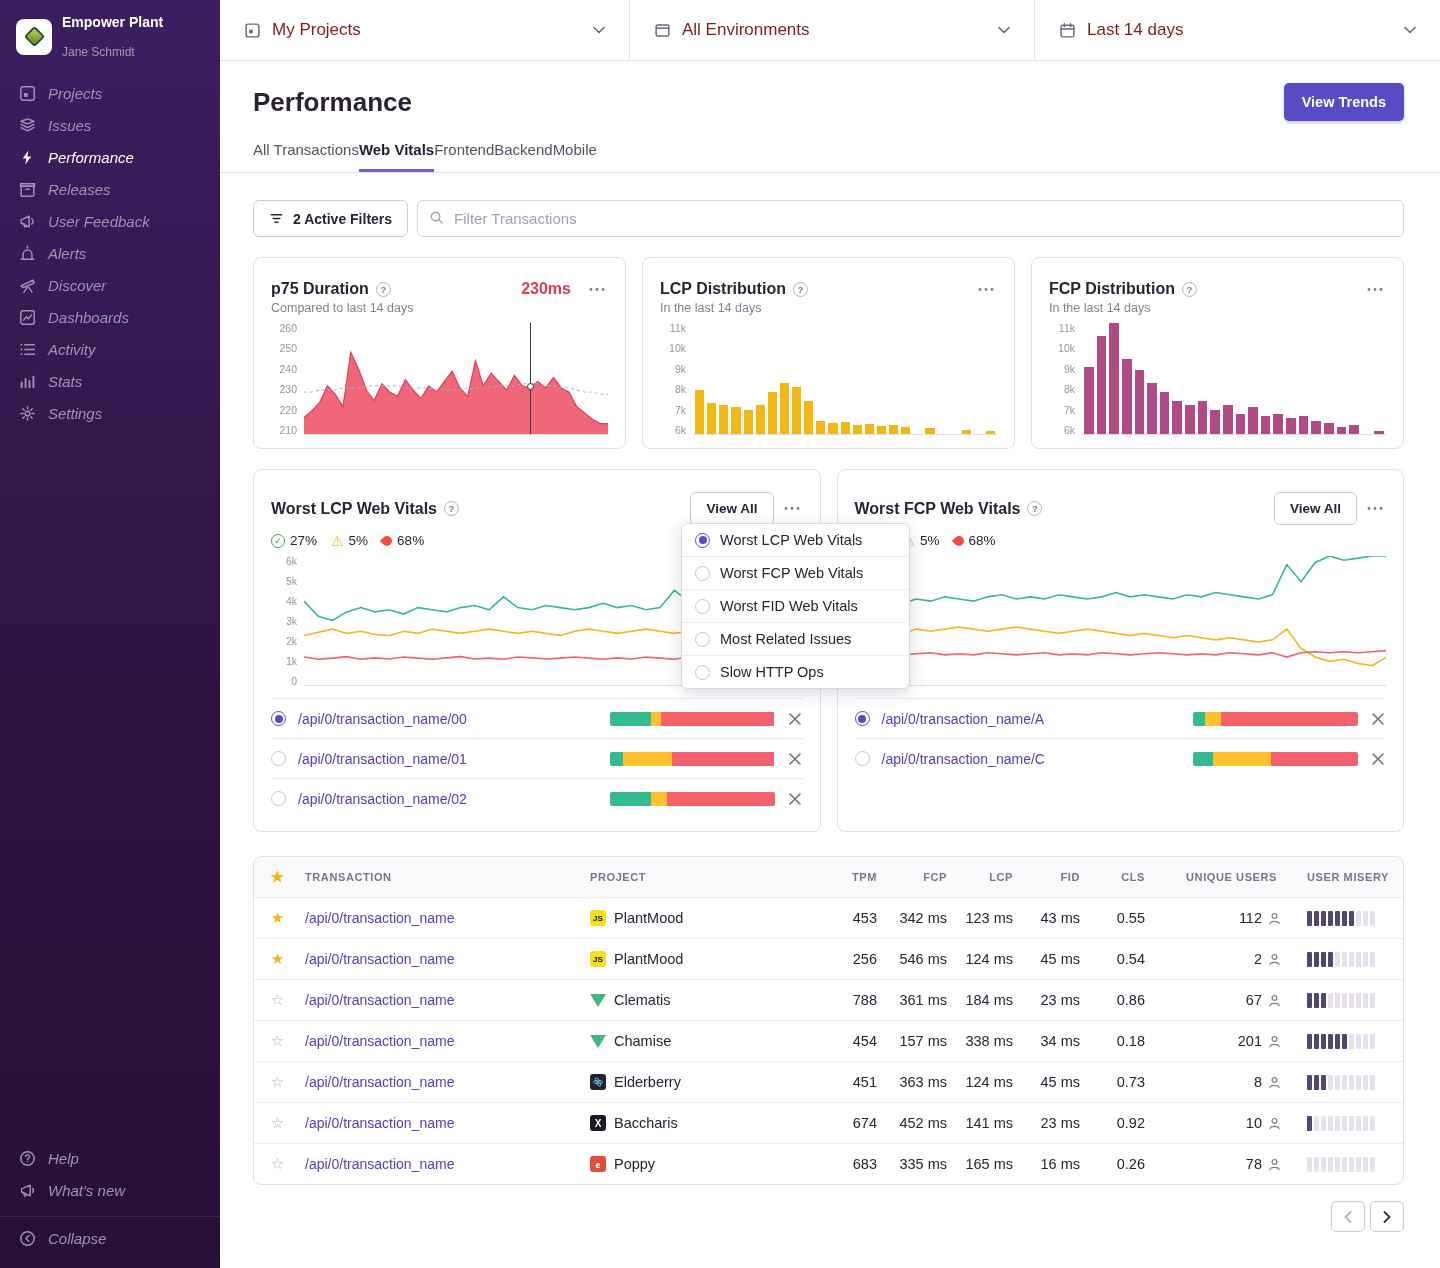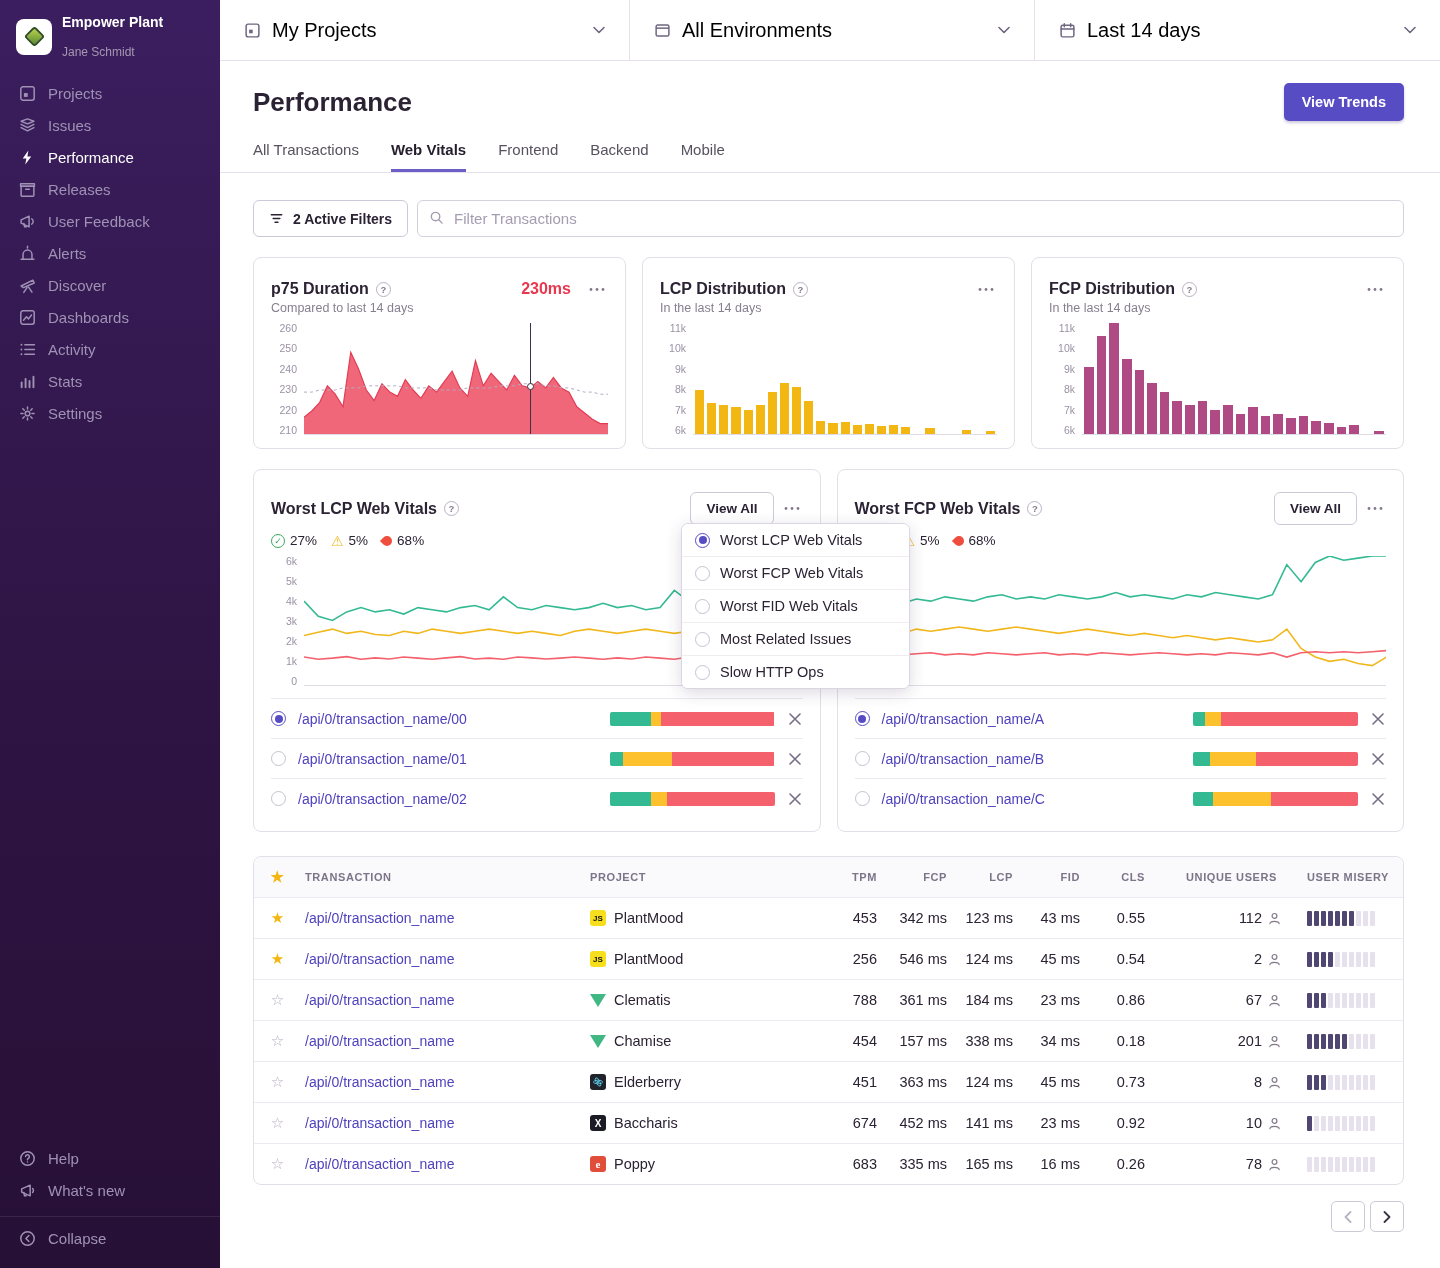--- a/index.html
+++ b/index.html
@@ -12,48 +12,48 @@
     background:linear-gradient(180deg,#3b1e5f 0%,#2e1443 55%,#271036 100%);
     color:#9f92b4;display:flex;flex-direction:column;z-index:20;}
   .org{display:flex;align-items:center;gap:10px;padding:14px 16px 18px 16px;cursor:pointer;}
   .logo{width:36px;height:36px;background:#fff;border-radius:8px;display:flex;align-items:center;justify-content:center;flex:none;}
   .gem{width:15px;height:15px;transform:rotate(45deg);border-radius:3px;
        background:linear-gradient(135deg,#b9d24b,#5c8a34);border:2px solid #2f4d1f;}
   .org-name{color:#fff;font-weight:bold;font-size:14px;line-height:16px;}
   .org-user{font-size:12px;color:#a598b2;margin-top:15px;}
   .nav{display:flex;flex-direction:column;}
   .nav-gap{}
-  .side-item{display:flex;align-items:center;gap:12px;padding:7px 16px 7px 18px;font-size:15px;cursor:pointer;}
+  .side-item{display:flex;align-items:center;gap:12px;padding:7px 16px 7px 18px;font-size:15px;cursor:pointer;font-style:italic;}
   .side-item.active{color:#fff;}
   .si-icon{width:18px;height:18px;display:flex;align-items:center;justify-content:center;flex:none;}
   .icn{width:17px;height:17px;fill:none;stroke:currentColor;stroke-width:1.4;stroke-linecap:round;stroke-linejoin:round;}
   .side-footer{margin-top:auto;padding-bottom:14px;}
   .side-footer .side-item.collapse-row{border-top:1px solid rgba(255,255,255,0.09);margin-top:10px;padding-top:12px;}
 
   
   .topbar{position:absolute;left:220px;top:0;width:1220px;height:61px;background:#fff;
     border-bottom:1px solid #e7e1ec;display:flex;z-index:10;}
   .tb-sec{display:flex;align-items:center;padding:0 24px;border-right:1px solid #e7e1ec;cursor:pointer;}
   .tb-sec:last-child{border-right:none;flex:1;}
   .tb-sec .tb-icon{width:17px;height:17px;color:#6f6680;margin-right:11px;flex:none;}
-  .tb-label{font-size:20px;color:#000000;}
+  .tb-label{font-size:17px;color:#7f1d1d;}
   .tb-chev{margin-left:auto;color:#6f6680;width:12px;height:8px;}
   .tb-1{width:410px;}
   .tb-2{width:405px;}
 
   
   .main{position:absolute;left:220px;top:61px;width:1220px;height:1207px;overflow:hidden;
         padding:0 36px 0 33px;background:#fff;}
   .page-head{display:flex;align-items:center;margin-top:22px;}
   .page-head h1{font-size:26px;font-weight:bold;margin:0;color:#2b2233;}
   .btn-primary{margin-left:auto;background:#584cc4;color:#fff;border:none;border-radius:5px;
     font-family:inherit;font-size:14.5px;font-weight:bold;padding:11px 18px;cursor:pointer;
     box-shadow:0 2px 3px rgba(60,40,120,.25);}
   .tabs-wrap{margin:20px -36px 0 -33px;padding:0 36px 0 33px;border-bottom:1px solid #e7e1ec;}
-  .tabs{display:flex;gap:32px;}
+  .tabs{display:flex;}
   .tab{font-size:15px;color:#57515f;padding-bottom:11px;cursor:pointer;border-bottom:3px solid transparent;}
   .tab.active{color:#241e2c;font-weight:bold;border-bottom-color:#6c5fc7;}
 
   .filter-row{display:flex;gap:9px;margin-top:27px;}
   .btn-filters{display:flex;align-items:center;gap:9px;background:#fff;border:1px solid #cfc8d8;
     border-radius:6px;padding:9px 15px;font-family:inherit;font-size:14px;font-weight:bold;color:#2b2233;cursor:pointer;}
   .funnel{width:15px;height:15px;color:#2b2233;}
   .search{flex:1;position:relative;}
   .search .mag{position:absolute;left:12px;top:10px;width:15px;height:15px;color:#a69cb0;}
   .search input{width:100%;height:37px;border:1px solid #d6d0dd;border-radius:6px;padding:0 12px 0 36px;
@@ -654,34 +654,20 @@
               <span class="seg-poor" style="width: 83%;"></span>
             </span>
             <button class="x-btn">
               <svg viewBox="0 0 12 12">
                 <path d="M1 1l10 10M11 1 1 11" stroke="currentColor" stroke-width="1.6" stroke-linecap="round"></path>
               </svg>
             </button>
           </div>
           <div class="vital-row">
             <span class="radio"></span>
-            <span class="t-link">/api/0/transaction_name/B</span>
-            <span class="vital-bar">
-              <span class="seg-good" style="width: 10%;"></span>
-              <span class="seg-meh" style="width: 28%;"></span>
-              <span class="seg-poor" style="width: 62%;"></span>
-            </span>
-            <button class="x-btn">
-              <svg viewBox="0 0 12 12">
-                <path d="M1 1l10 10M11 1 1 11" stroke="currentColor" stroke-width="1.6" stroke-linecap="round"></path>
-              </svg>
-            </button>
-          </div>
-          <div class="vital-row">
-            <span class="radio"></span>
             <span class="t-link">/api/0/transaction_name/C</span>
             <span class="vital-bar">
               <span class="seg-good" style="width: 12%;"></span>
               <span class="seg-meh" style="width: 35%;"></span>
               <span class="seg-poor" style="width: 53%;"></span>
             </span>
             <button class="x-btn">
               <svg viewBox="0 0 12 12">
                 <path d="M1 1l10 10M11 1 1 11" stroke="currentColor" stroke-width="1.6" stroke-linecap="round"></path>
               </svg>

